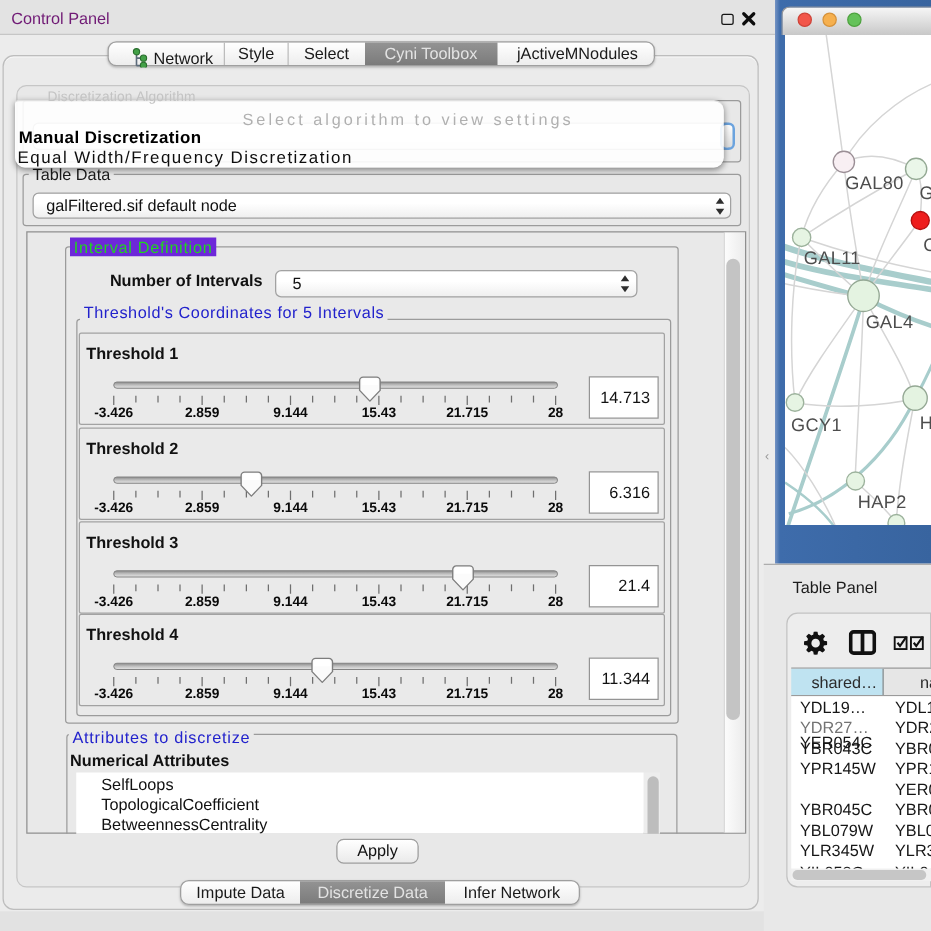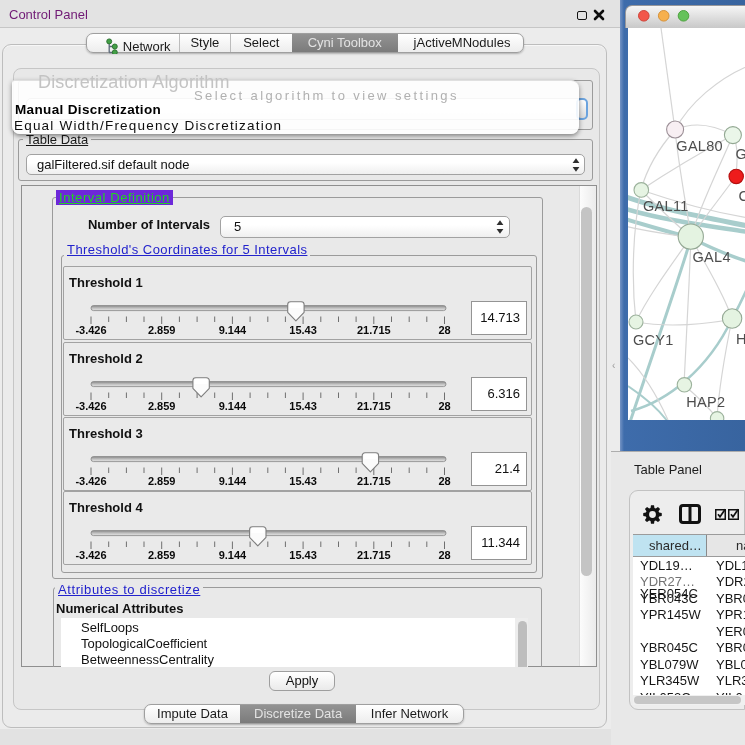--- a/index.html
+++ b/index.html
@@ -2,21 +2,21 @@
 <html><head><meta charset="utf-8"><style>
 * { margin:0; padding:0; box-sizing:border-box; }
 html,body { width:745px; height:745px; overflow:hidden; }
 body { font-family:"Liberation Sans", sans-serif; background:#ececec; }
 #app { position:relative; width:745px; height:745px; font-family:"Liberation Sans", sans-serif; }
 svg text { font-family:"Liberation Sans", sans-serif; }
 .abs { position:absolute; }
 .b13 { font-size:13px; font-weight:bold; color:#111; }
 .t13 { font-size:13px; color:#111; }
 .grp { position:absolute; border:1px solid #9b9b9b; border-radius:3px; }
-.glab { position:absolute; font-size:13px; padding:0 3px; white-space:nowrap;text-decoration:underline; }
+.glab { position:absolute; font-size:13px; padding:0 3px; white-space:nowrap; }
 .combo { position:absolute; background:linear-gradient(#ffffff 40%,#efefef); border:1px solid #a2a2a2;
   border-radius:5px; font-size:13px; color:#111; white-space:nowrap; }
 .tpanel { position:absolute; left:63px; width:469px; height:74px; border:1px solid #a2a2a2;
   border-radius:2px; background:#eaeaea; }
 .blab { font-size:13px; font-weight:bold; color:#111; white-space:nowrap; }
 .vbox { position:absolute; left:407px; top:34px; width:56px; height:34px; background:#fff;
   border:1px solid #949494; font-size:13px; color:#111; text-align:right; line-height:32px;
   padding-right:6px; }
 .seg { position:absolute; height:20px; background:linear-gradient(#ffffff,#ededed);
   border:1px solid #9f9f9f; border-radius:7px; box-shadow:0 1px 2px rgba(0,0,0,0.25); }
@@ -377,17 +377,17 @@
       <div style="position:absolute;left:640px;top:689.5px;width:72px;height:16.5px;line-height:16.5px;font-size:13px;color:#161616">YIL052C</div>
       <div style="position:absolute;left:716px;top:689.5px;width:40px;height:16.5px;line-height:16.5px;font-size:13px;color:#161616">YIL0</div>
 </div>
 
 <div class="abs" style="left:632.7px;top:695px;width:113px;height:10px;background:#f0f0f0"></div>
 <div class="abs" style="left:634px;top:695.5px;width:107px;height:8.5px;background:#c6c6c6;border-radius:4px"></div>
 
 <div class="abs" style="left:612px;top:360px;font-size:10px;color:#9a9a9a">‹</div>
 
 <div class="abs" style="left:12px;top:79.5px;width:567px;height:54.5px;background:rgba(255,255,255,0.9);border-radius:3px 8px 8px 8px;border-top:1px solid #e0e0e0;box-shadow:0 2px 5px rgba(0,0,0,0.45)"></div>
-<div class="abs" style="left:38px;top:72px;font-size:18px;color:#c3c3c3;letter-spacing:0.15px">Discretization Algorithm</div>
+<div class="abs" style="left:38px;top:72px;font-size:11px;color:#c3c3c3;letter-spacing:0.15px">Discretization Algorithm</div>
 <div class="abs" style="left:194px;top:87.5px;font-size:13px;letter-spacing:2.4px;color:#b0b0b0">Select algorithm to view settings</div>
 <div class="abs" style="left:15px;top:101.5px;font-size:13.5px;font-weight:bold;letter-spacing:0.35px;color:#000">Manual Discretization</div>
 <div class="abs" style="left:14px;top:117.5px;font-size:13.5px;letter-spacing:1.2px;color:#0d0d0d">Equal Width/Frequency Discretization</div>
 
 </div>
 </body></html>

